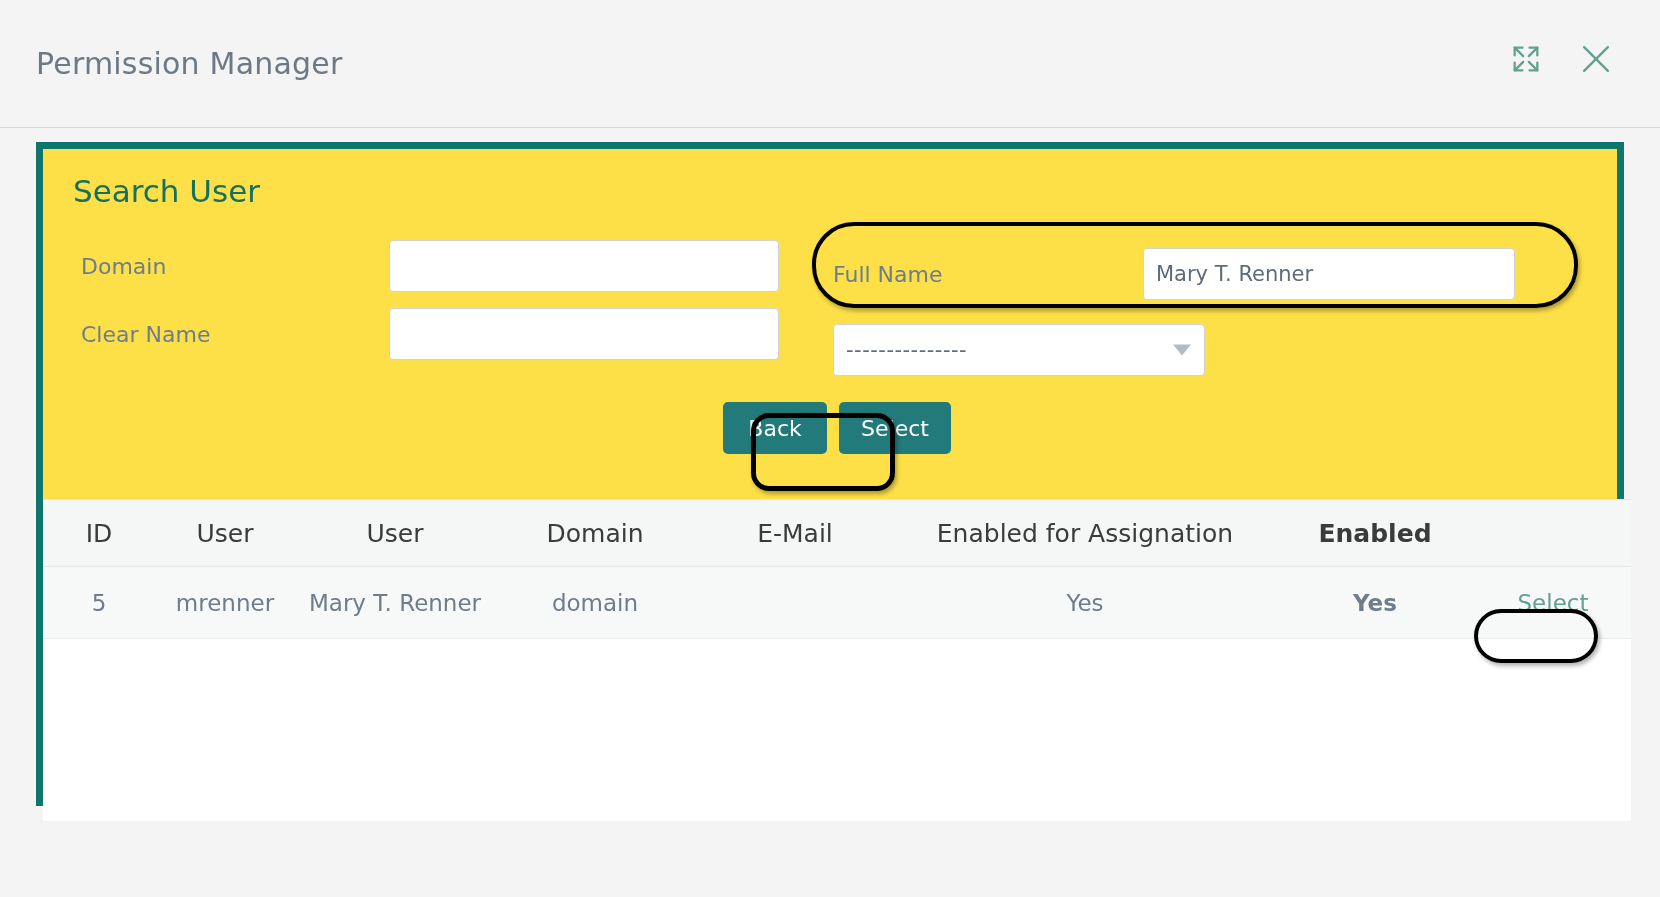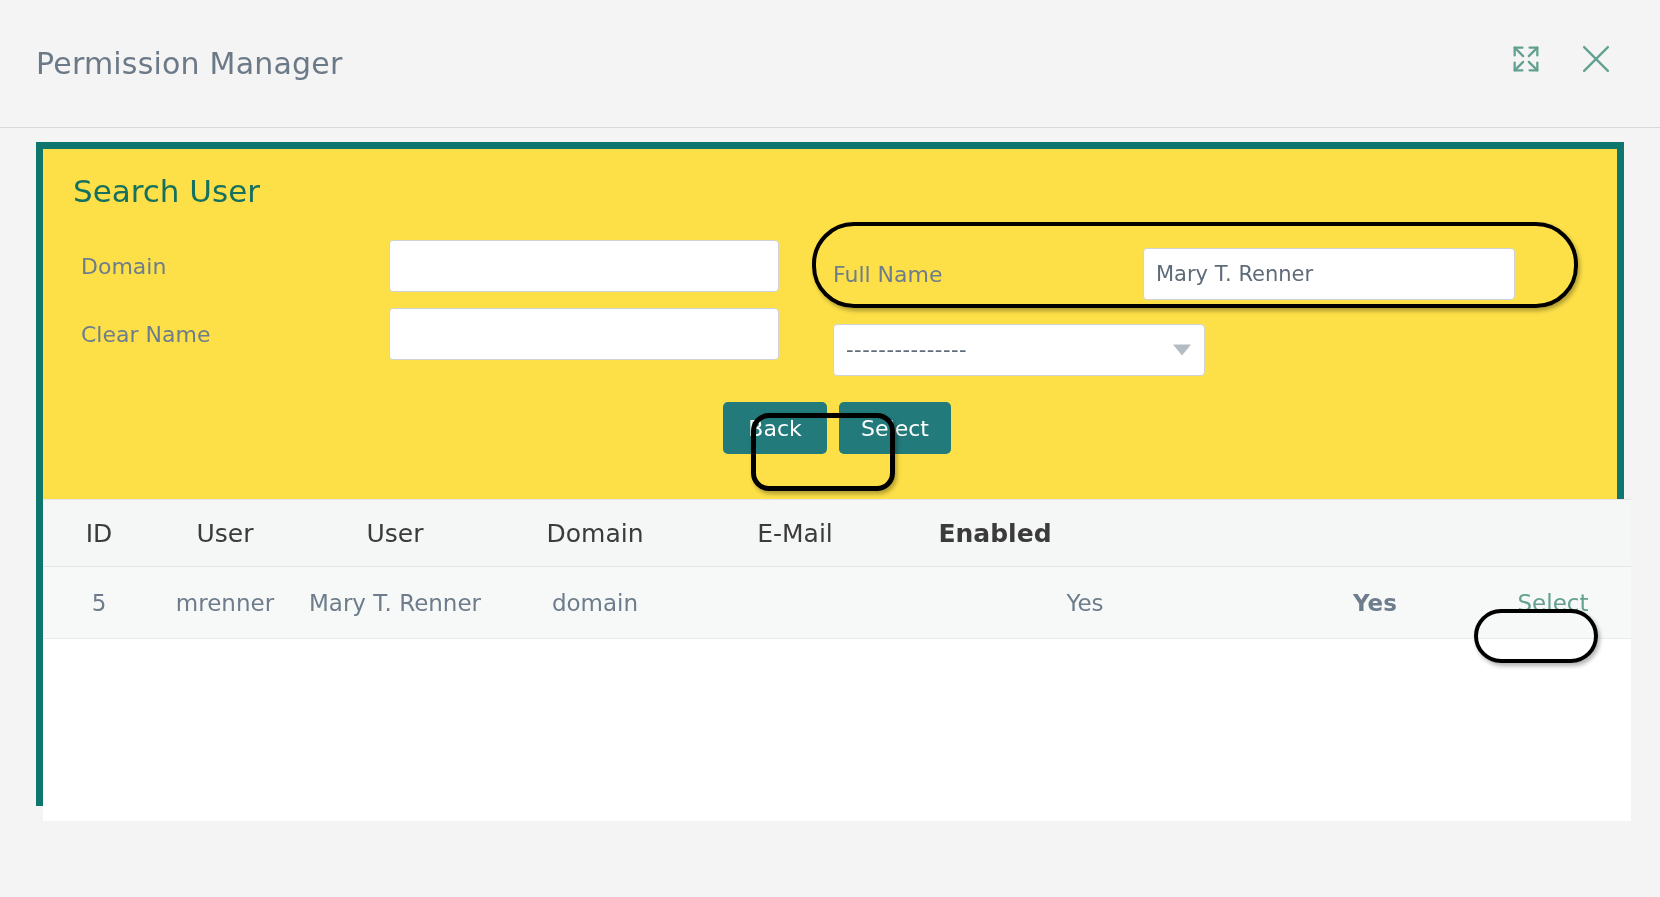--- a/index.html
+++ b/index.html
@@ -342,20 +342,21 @@
       </div>
     </div>
 
     <div class="table">
       <div class="table-head">
         <div class="th col-id">ID</div>
         <div class="th col-user">User</div>
         <div class="th col-name">User</div>
         <div class="th col-domain">Domain</div>
         <div class="th col-email">E-Mail</div>
+        <div class="th col-efa">Enabled for Assignation</div>
         <div class="th col-en">Enabled</div>
         <div class="th col-act"></div>
       </div>
 
       <div class="table-row">
         <div class="td col-id">5</div>
         <div class="td col-user">mrenner</div>
         <div class="td col-name">Mary T. Renner</div>
         <div class="td col-domain">domain</div>
         <div class="td col-email"></div>

